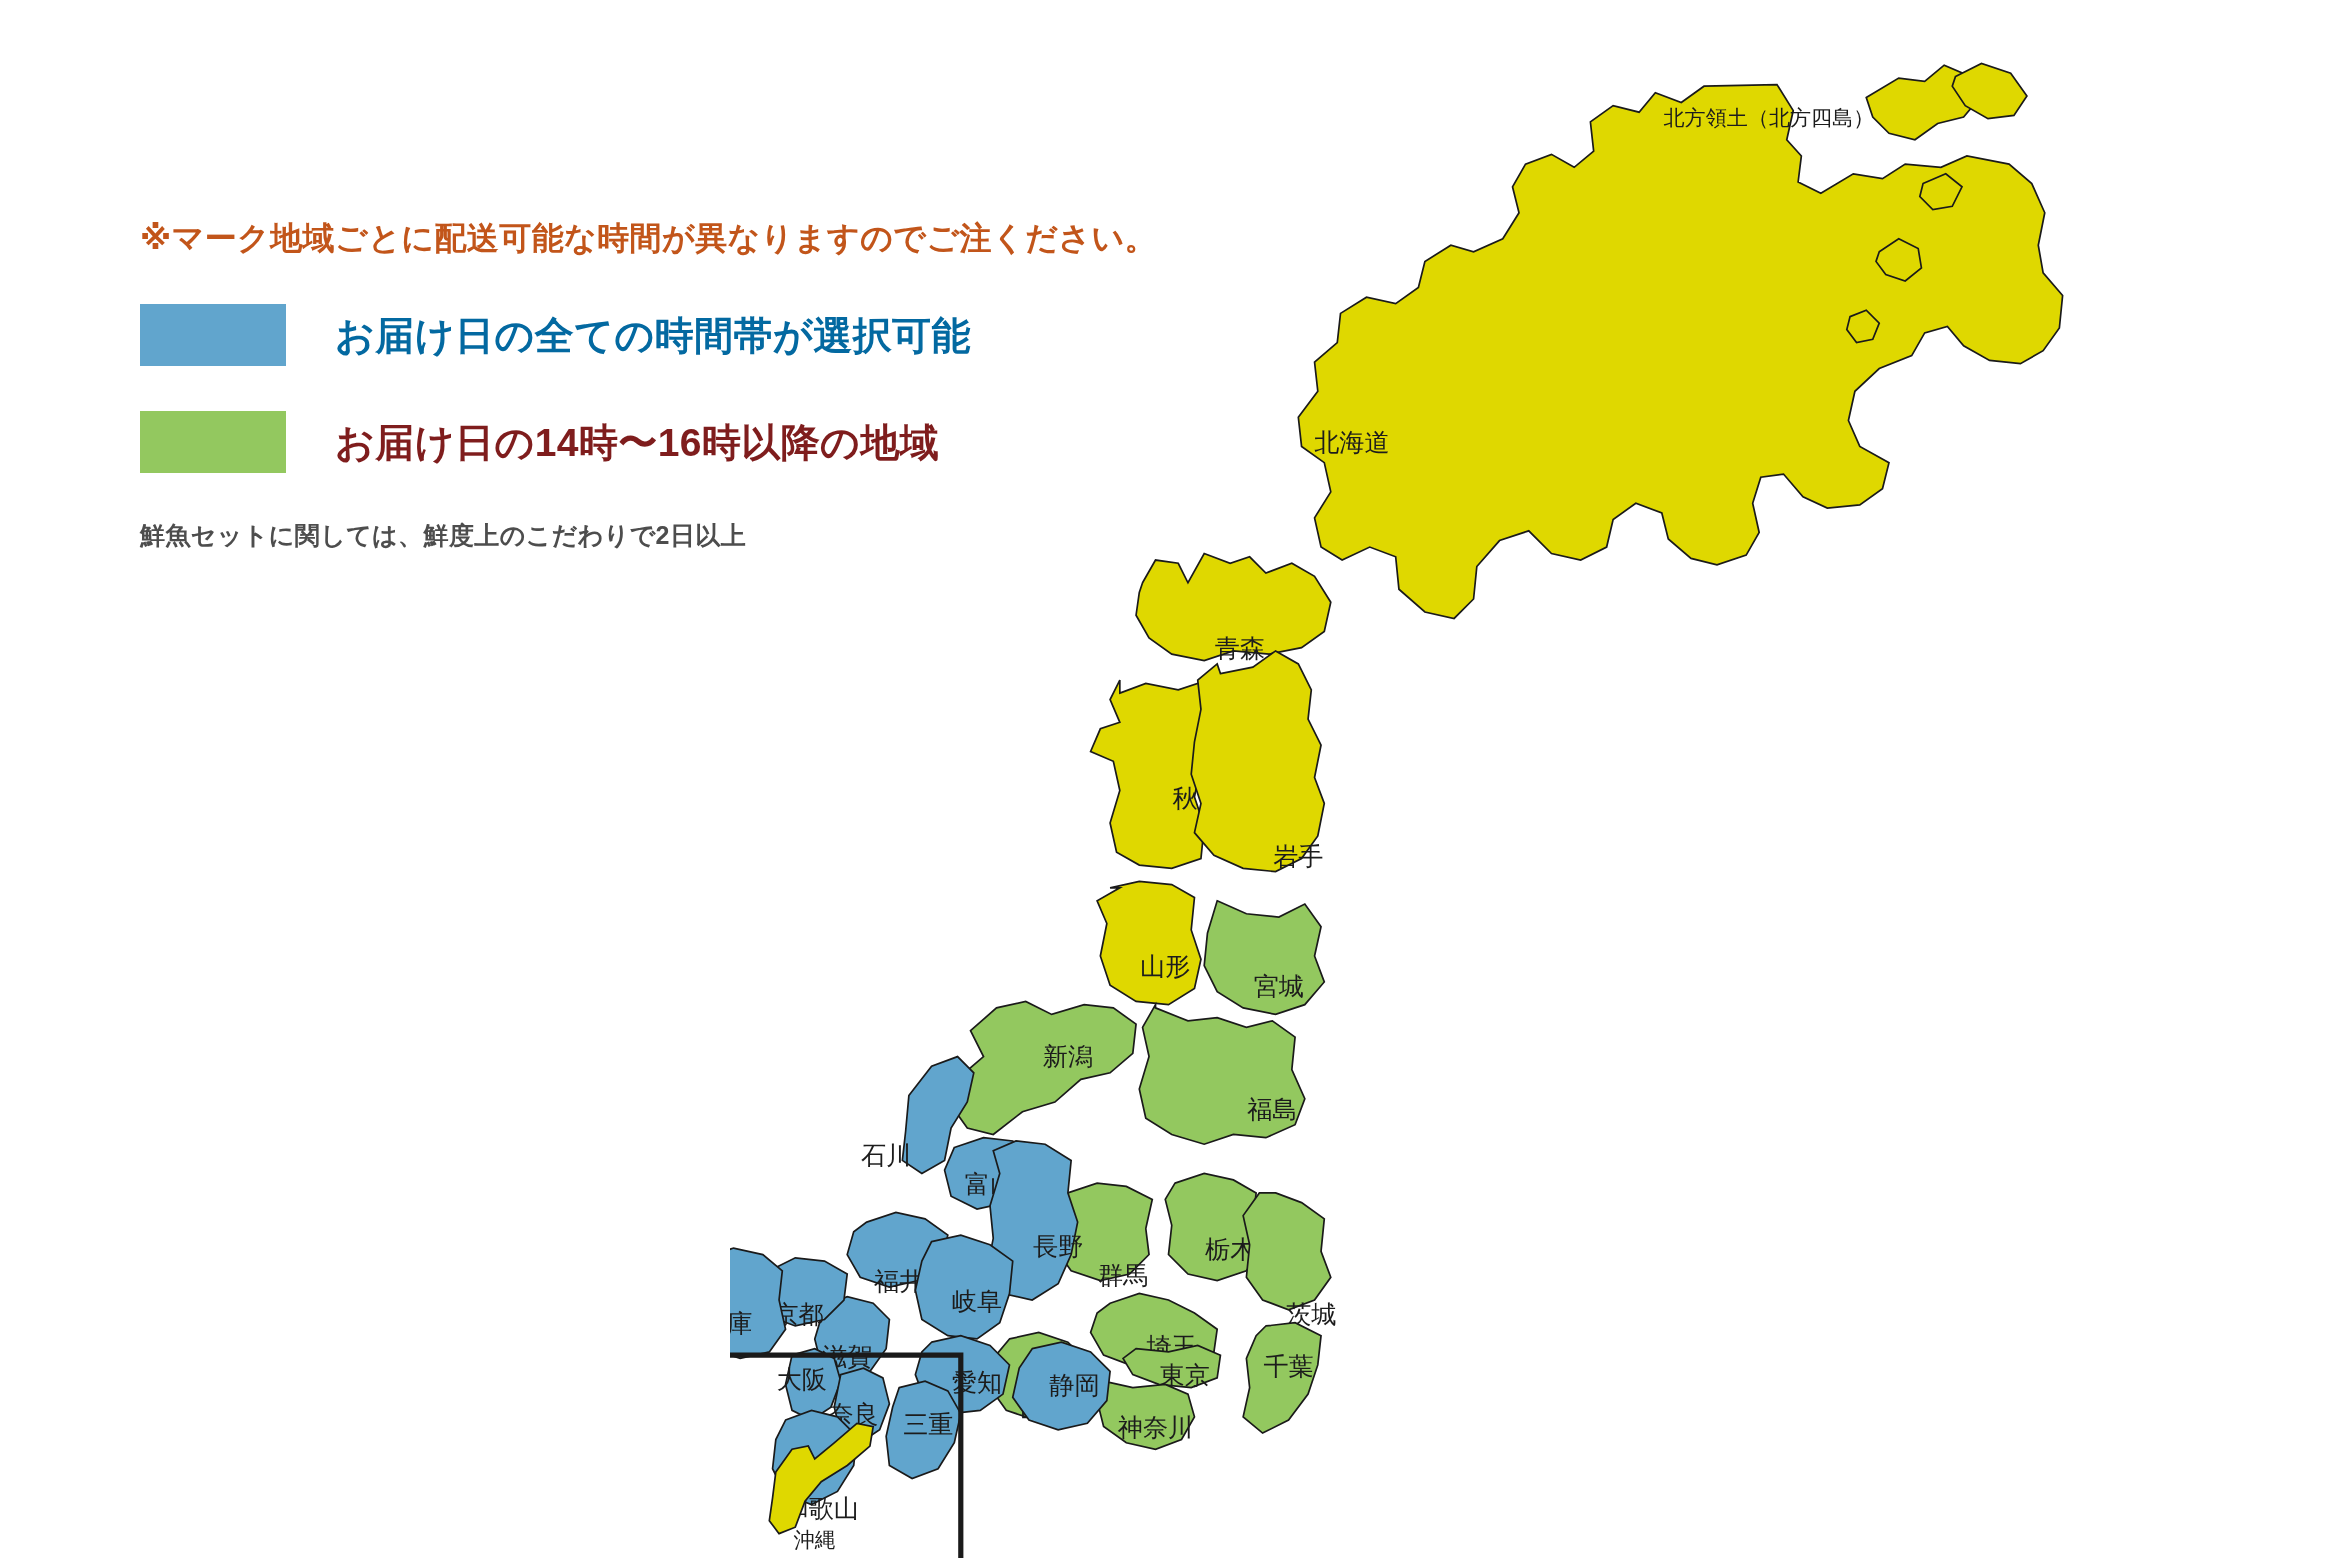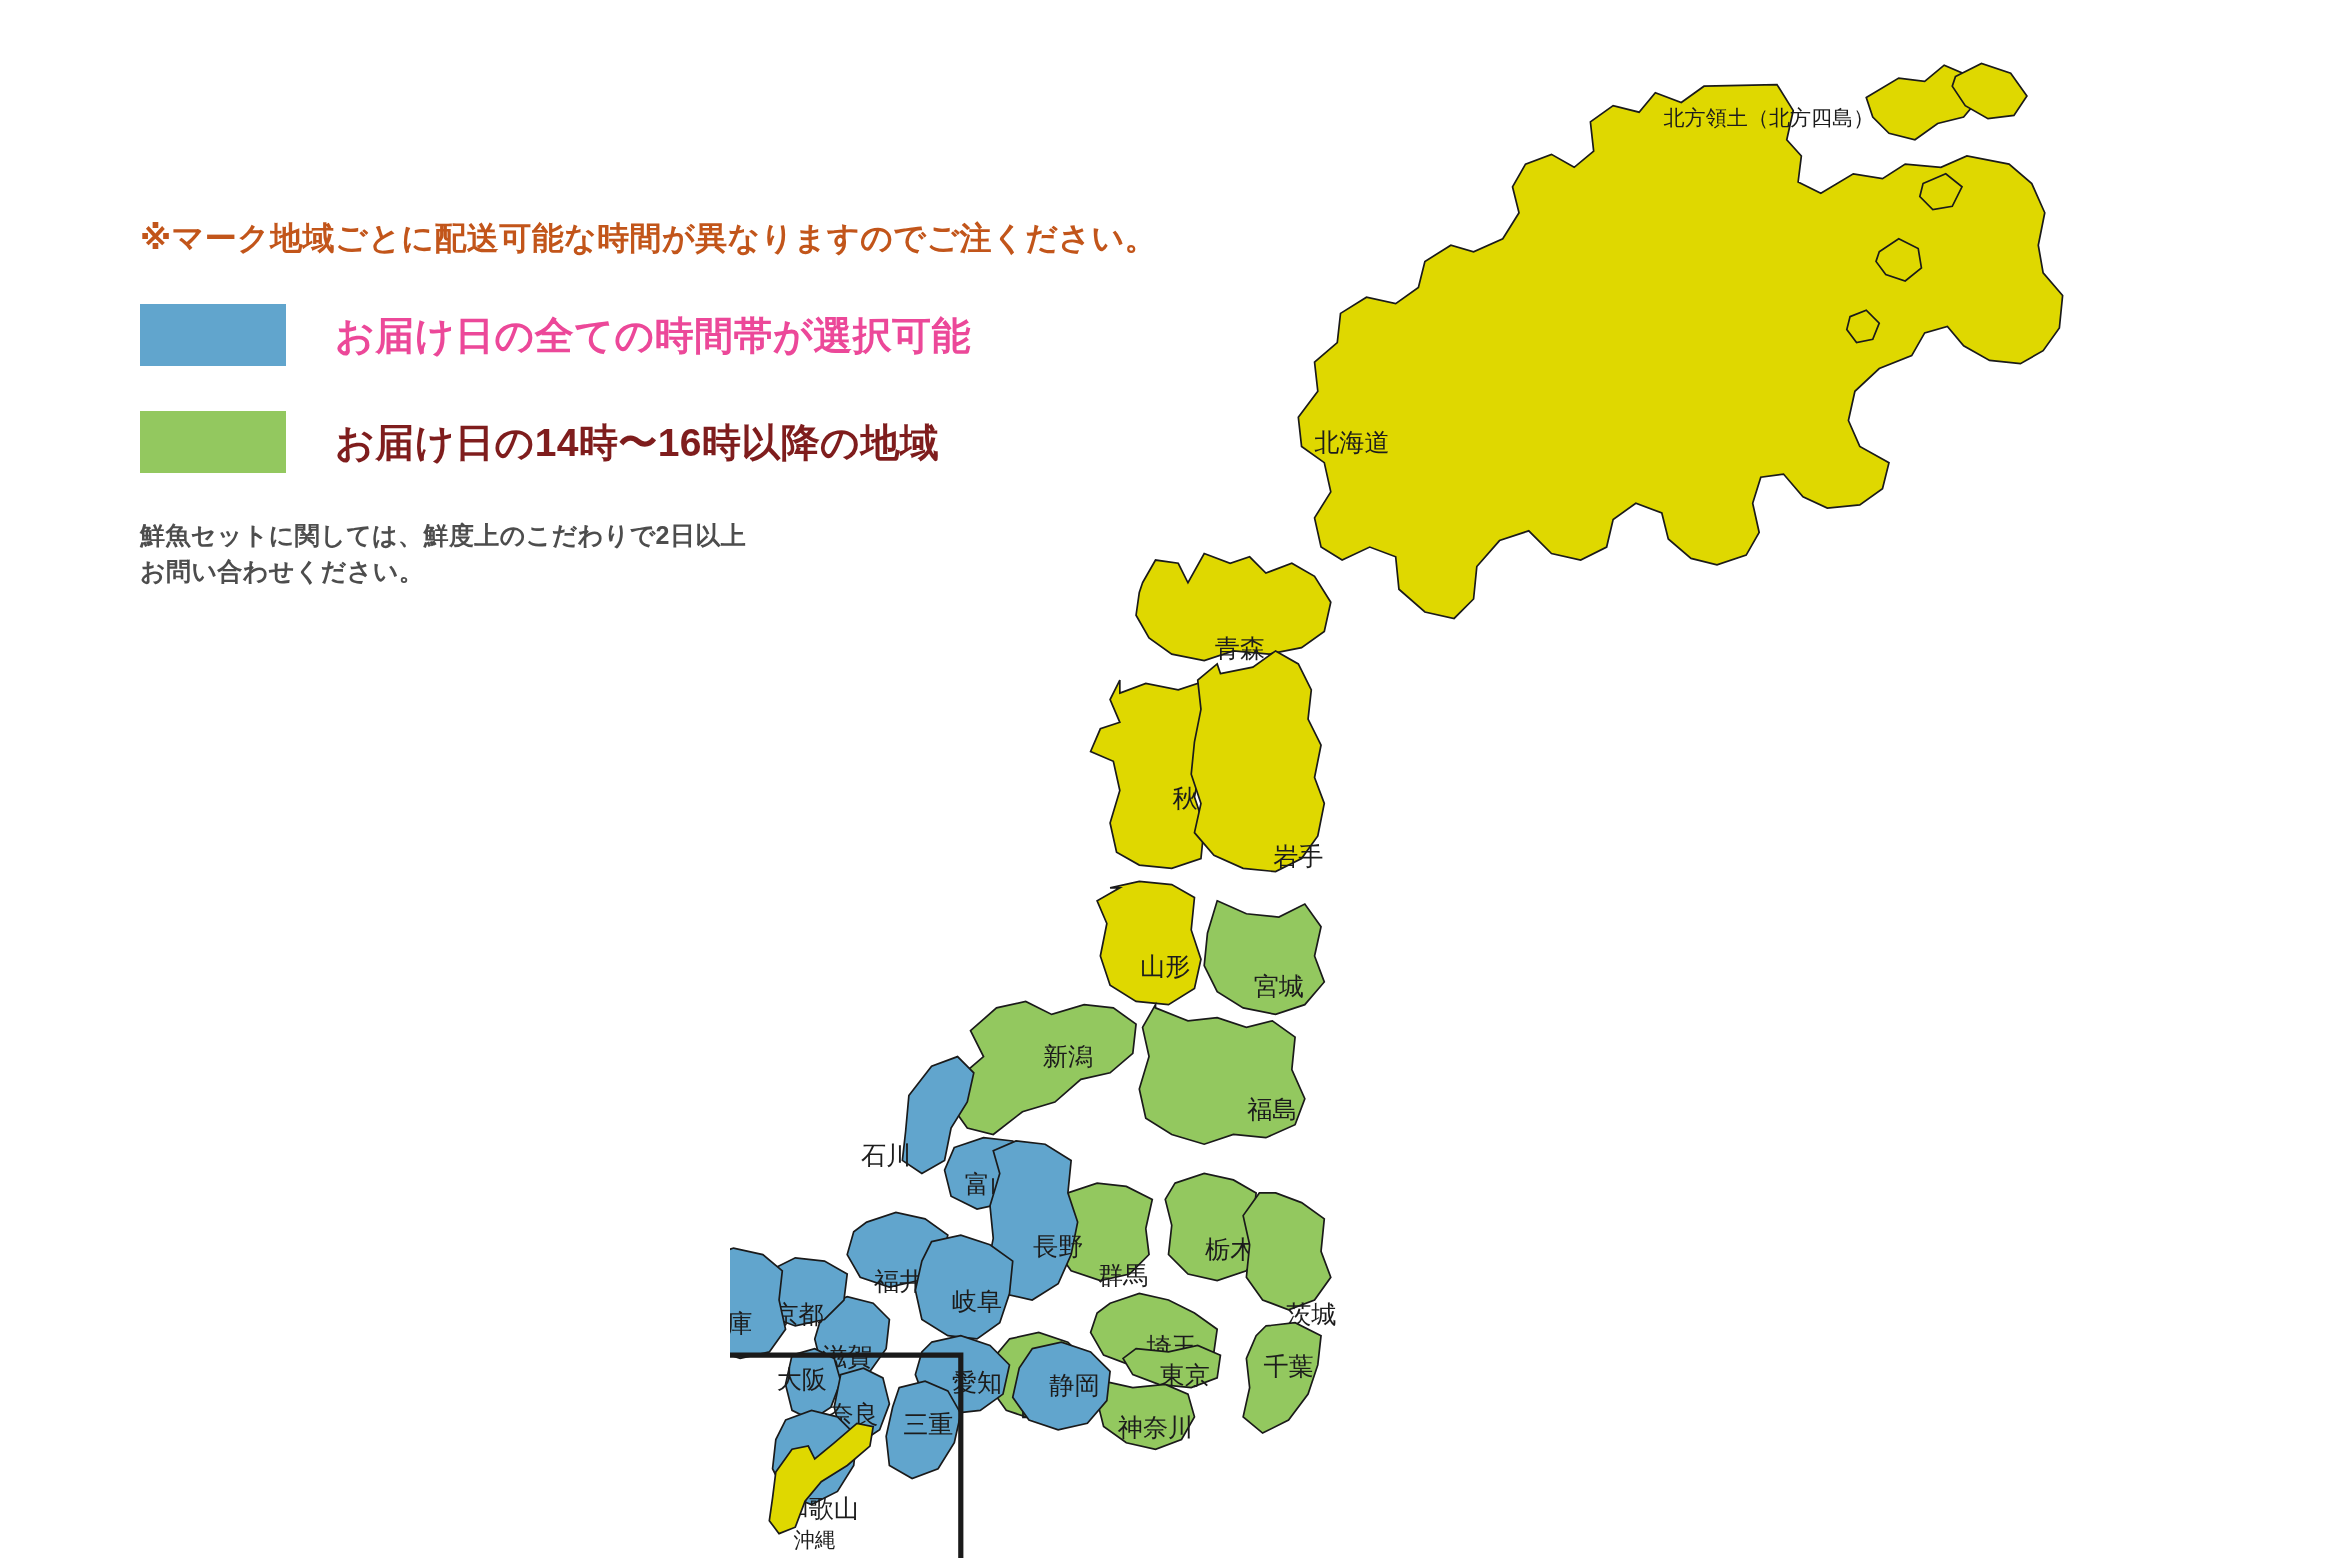--- a/index.html
+++ b/index.html
@@ -25,21 +25,21 @@
   .swatch{
     width:146px;height:62px;flex:0 0 146px;display:block;
   }
   .sw-blue{background:#61a5cd;}
   .sw-green{background:#93c85f;}
   .sw-yellow{background:#dfd800;}
   .legend-label{
     margin-left:49px;font-size:39px;font-weight:bold;line-height:1;
     white-space:nowrap;letter-spacing:0.4px;
   }
-  .lb-blue{color:#ec4899;}
+  .lb-blue{color:#0369a1;}
   .lb-green{color:#7f1d1d;}
   .lb-yellow{color:#dfd800;}
 
   .body-note{
     margin:34px 0 0 0;font-size:25px;font-weight:bold;color:#4d4d4d;
     line-height:1.42;letter-spacing:0.4px;
   }
   .body-note span{display:block;white-space:nowrap;}
 
   
@@ -72,21 +72,20 @@
         <span class="legend-label lb-blue">お届け日の全ての時間帯が選択可能</span>
       </li>
       <li class="legend-row">
         <span class="swatch sw-green"></span>
         <span class="legend-label lb-green">お届け日の14時〜16時以降の地域</span>
       </li>
     </ul>
 
     <p class="body-note">
       <span>鮮魚セットに関しては、鮮度上のこだわりで2日以上</span>
-      <span>お問い合わせください。</span>
     </p>
   </div>
 
   <div id="map-wrap">
   <svg id="japan-map" viewBox="0 0 980 925" xmlns="http://www.w3.org/2000/svg">
 
     <path class="pref c-yellow" d="M645 17 l10 16 -4 18 9 10 -2 16 14 7 20 -12 18 3 14 -9 22 2 16 -7 26 5 14 12 8 18 -4 20 3 17 12 14
          -2 20 -10 14 -14 8 -19 -2 -16 -9 -10 -12 -14 4 -8 14 -20 8 -15 14 -4 18 7 16 18 10 -4 16 -14 10 -20 2
          -15 -7 -12 -14 -14 2 -5 16 4 18 -8 14 -18 6 -16 -4 -14 -12 -4 -16 -16 -6 -14 10 -4 17 -16 8 -18 -4 -14
          -14 -18 6 -14 16 -2 20 -12 12 -18 -4 -16 -14 -2 -20 -16 -6 -17 8 -13 -8 -4 -18 10 -16 -4 -18 -14 -10 -2

